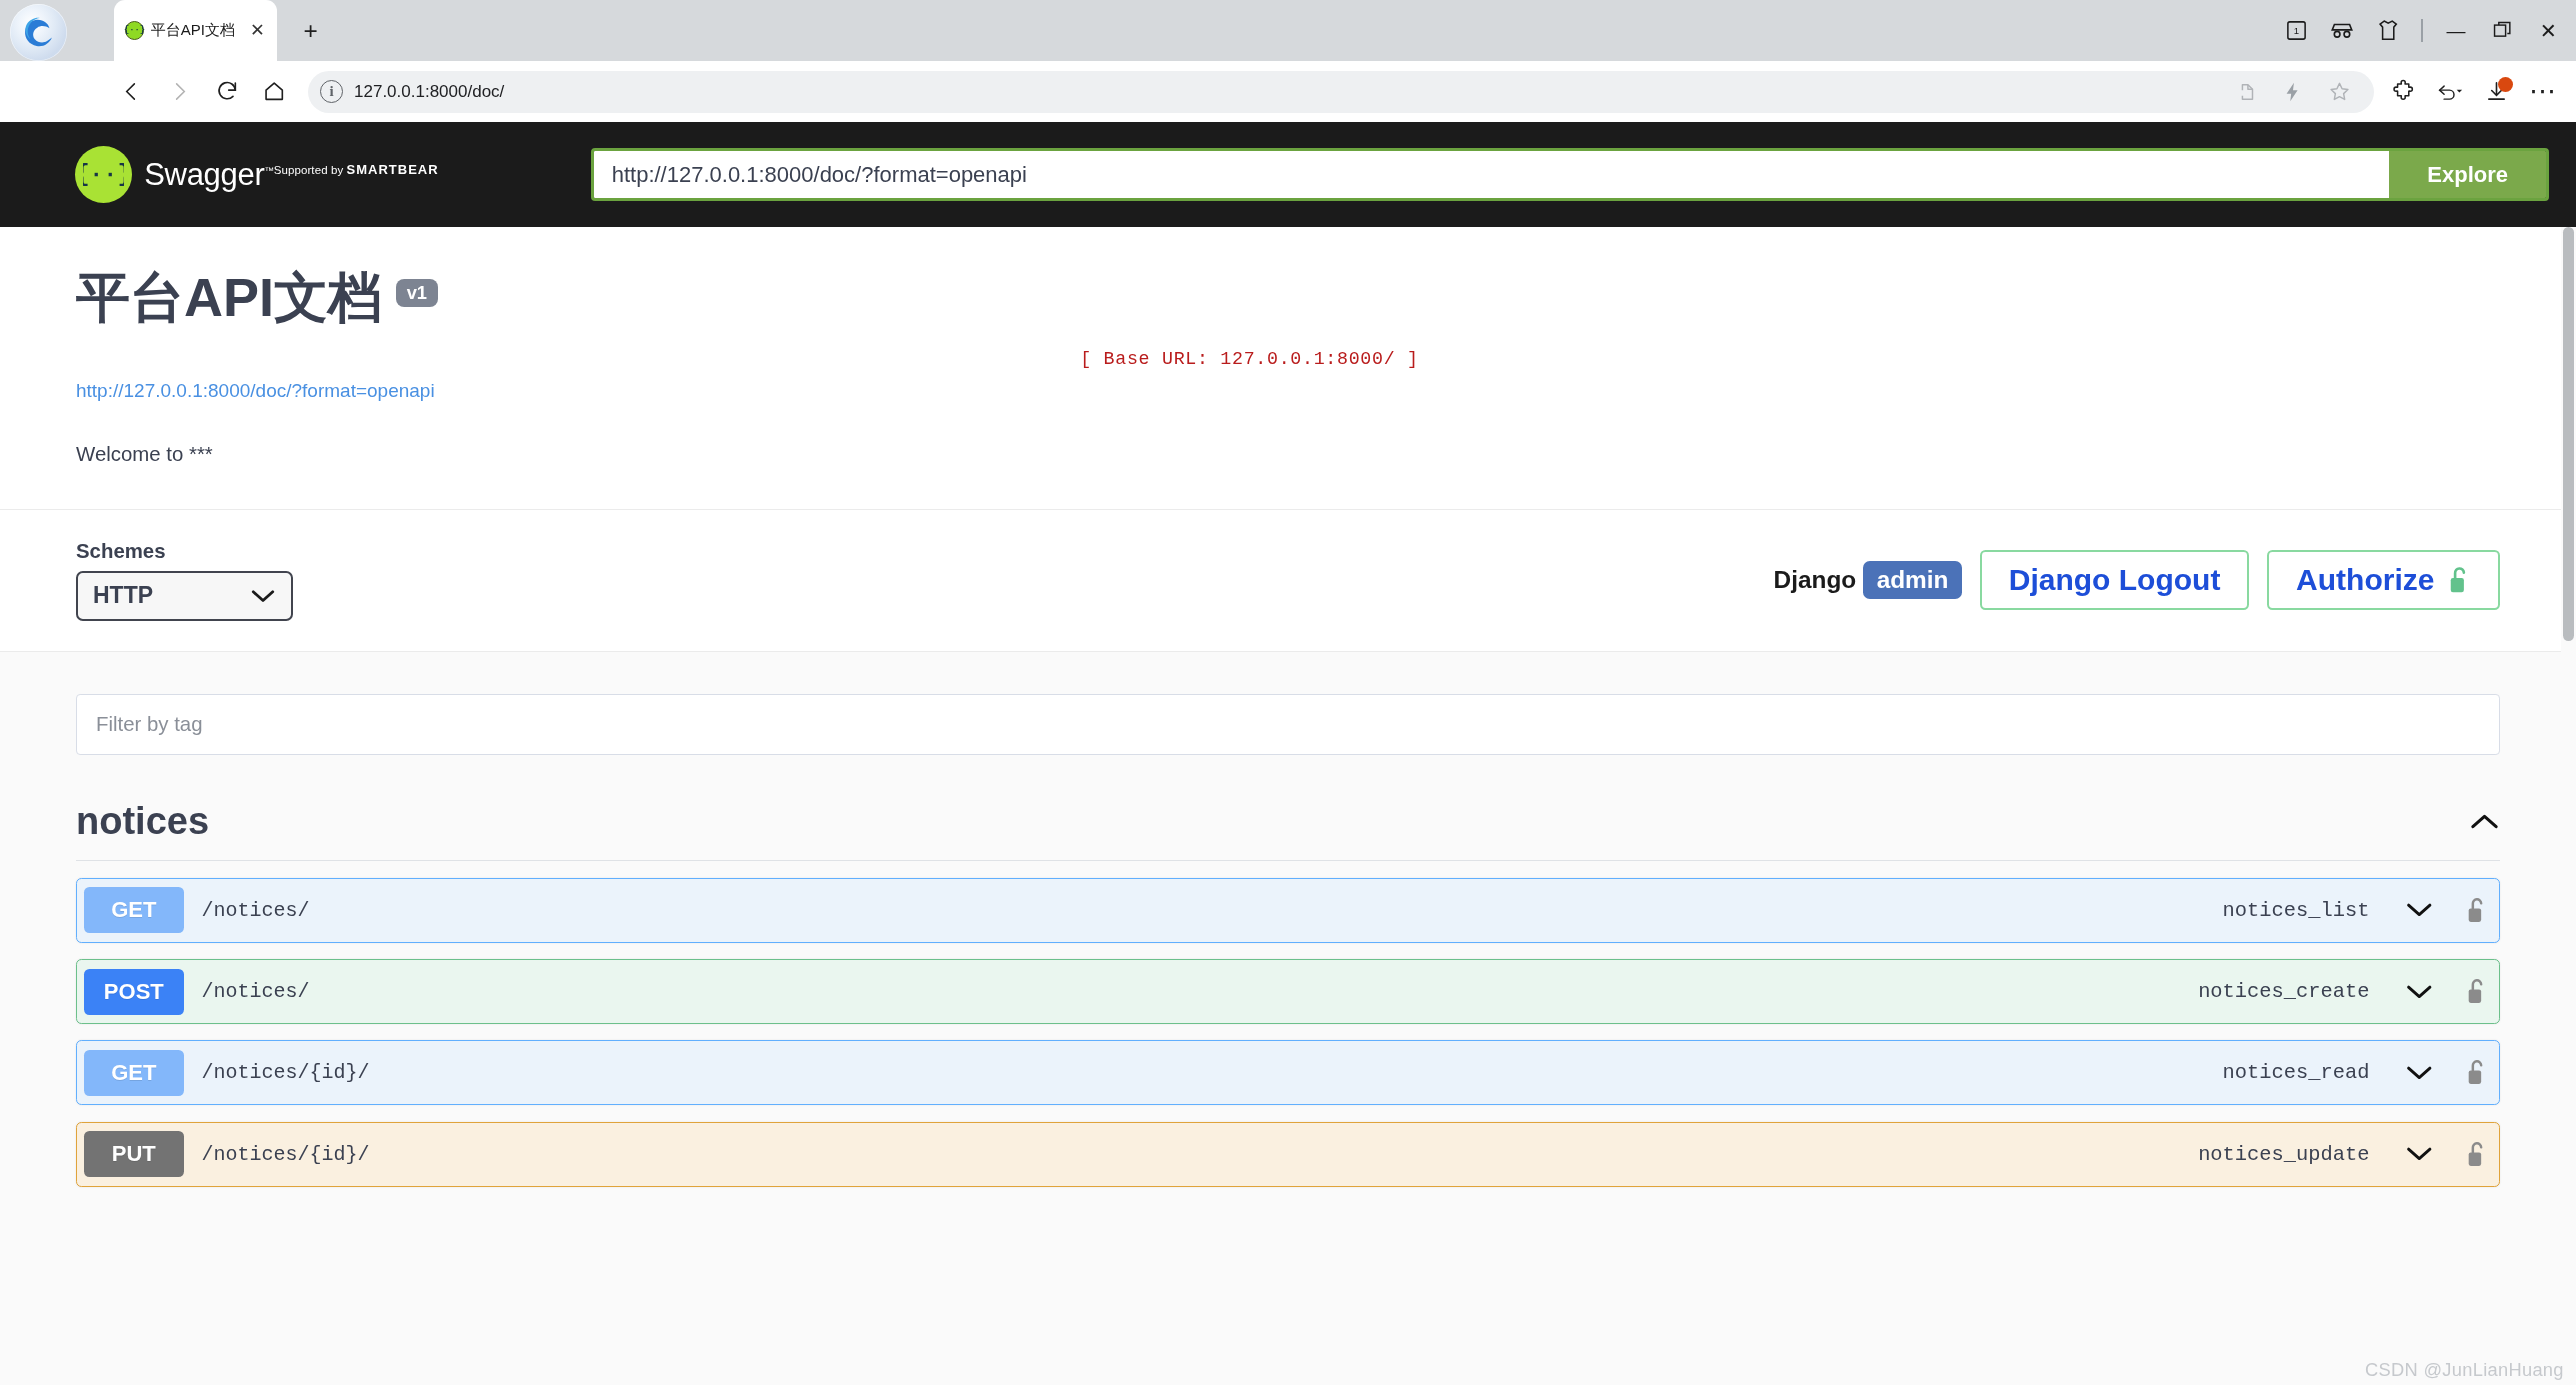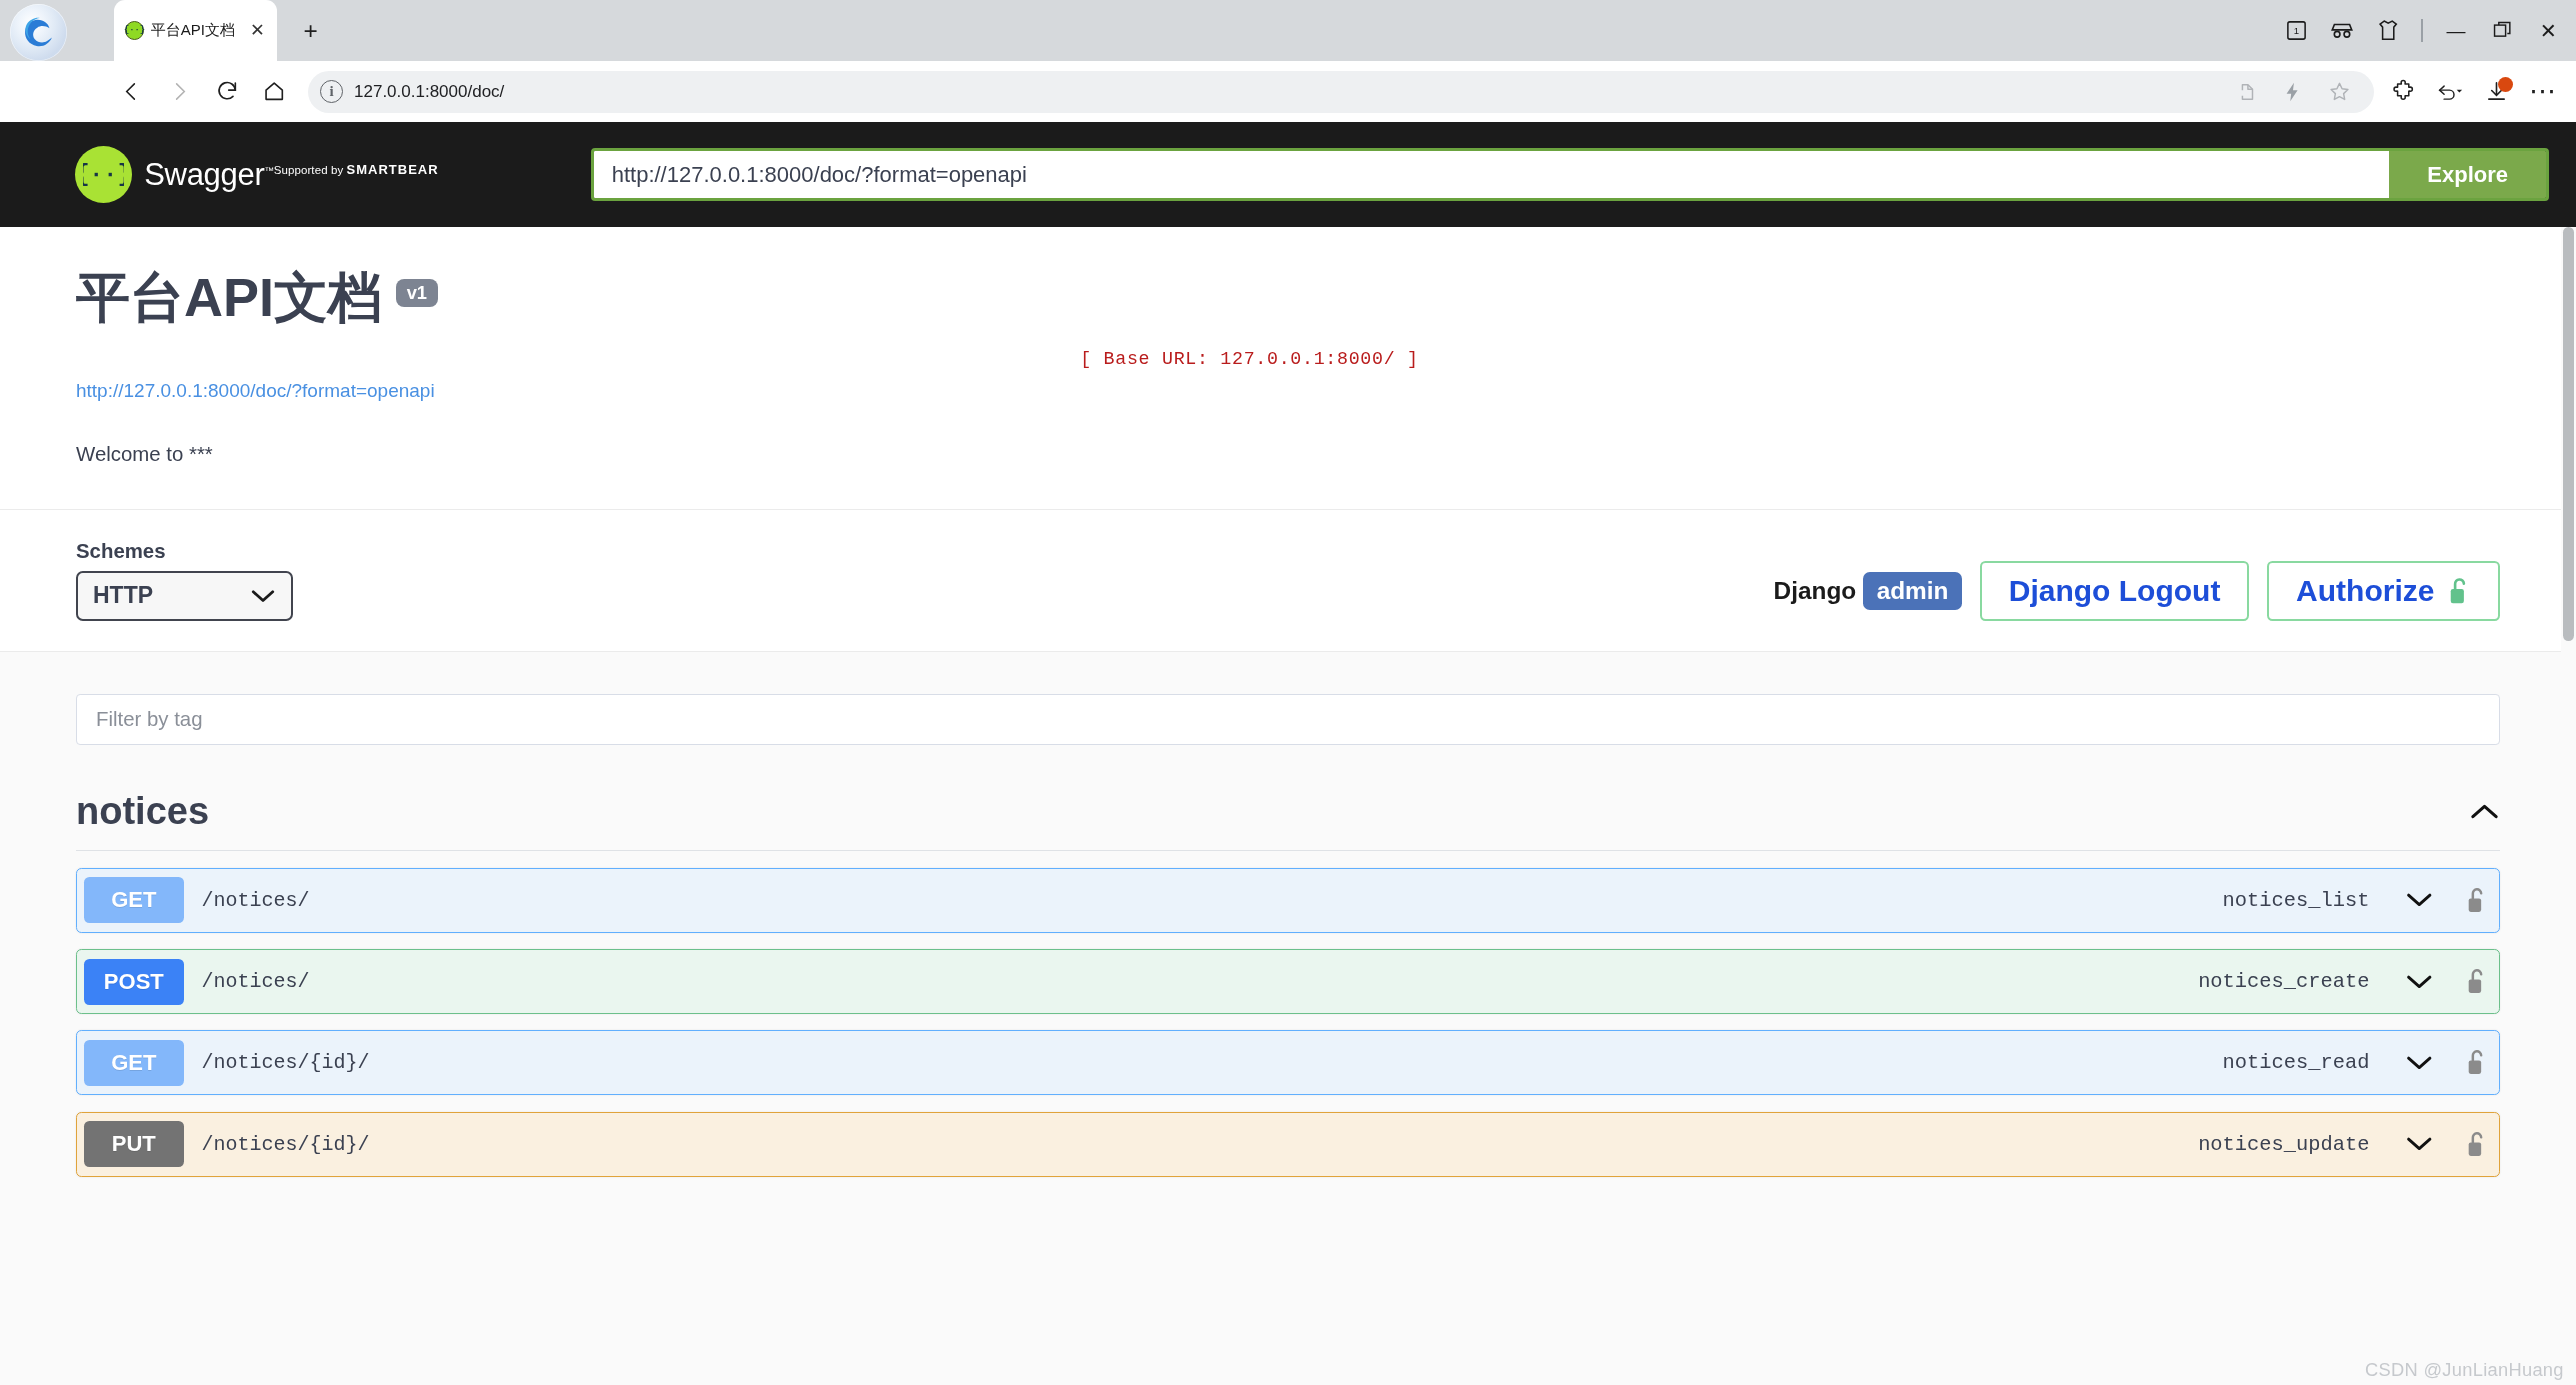--- a/index.html
+++ b/index.html
@@ -130,21 +130,21 @@
   .base-url {
     font-family:"Liberation Mono", monospace; color:#b91c1c;
     font-size:18.3px; margin-top:23px; letter-spacing:0.7px;text-align:center;
   }
   .spec-link { display:block; margin-top:11px; font-size:19px; color:#4990e2; text-decoration:none;}
   .welcome { margin-top:41px; font-size:20.4px; color:#3b4151; padding-bottom:43px;}
 
   .schemes-row {
     border-top:0.7px solid #ebebeb; border-bottom:0.7px solid #ebebeb;
     background:#fff; padding:30px 76px 30px 76px;
-    display:flex; align-items:flex-end; justify-content:space-between;gap:8px;
+    display:flex; justify-content:space-between;gap:8px;
   }
   .schemes-col { display:flex; flex-direction:column; }
   .schemes-label { font-size:20.4px; color:#3b4151; font-weight:bold; margin-bottom:8.1px;}
   .scheme-select {
     width:217px; height:50px; border:2.7px solid #41444e; border-radius:6.8px;
     background:#f7f7f7; display:flex; align-items:center; justify-content:space-between;
     padding:0 15px; cursor:pointer;
   }
   .scheme-select span { font-size:23px; font-weight:bold; color:#3b4151;}
   .auth-col { display:flex; align-items:center; gap:17.7px; }
@@ -154,21 +154,21 @@
   }
   .btn-outline {
     border:2px solid #89d9a0; border-radius:5.4px; background:#fff;
     color:#1d4ed8; font-size:30px; font-weight:bold; padding:11px 27px;
     cursor:pointer; display:flex; align-items:center; gap:13.6px;
     font-family:"Liberation Sans", sans-serif;
   }
 
   .opsarea { padding:42px 76px 0 76px; }
   .filter-input {
-    width:100%; height:51px; background:#fff; border:1.4px solid #d8dde7; border-radius:4.1px;
+    width:100%; height:61px; background:#fff; border:1.4px solid #d8dde7; border-radius:4.1px;
     font-size:20.4px; color:#3b4151; padding:0 19px; outline:none;
     font-family:"Liberation Sans", sans-serif;
   }
   .filter-input::placeholder { color:#8a8f98; }
 
   .tag-block { margin-top:45px; }
   .tag-head {
     display:flex; align-items:center; justify-content:space-between;
     border-bottom:0.7px solid #dfe2e6; padding-bottom:17.7px;
   }

